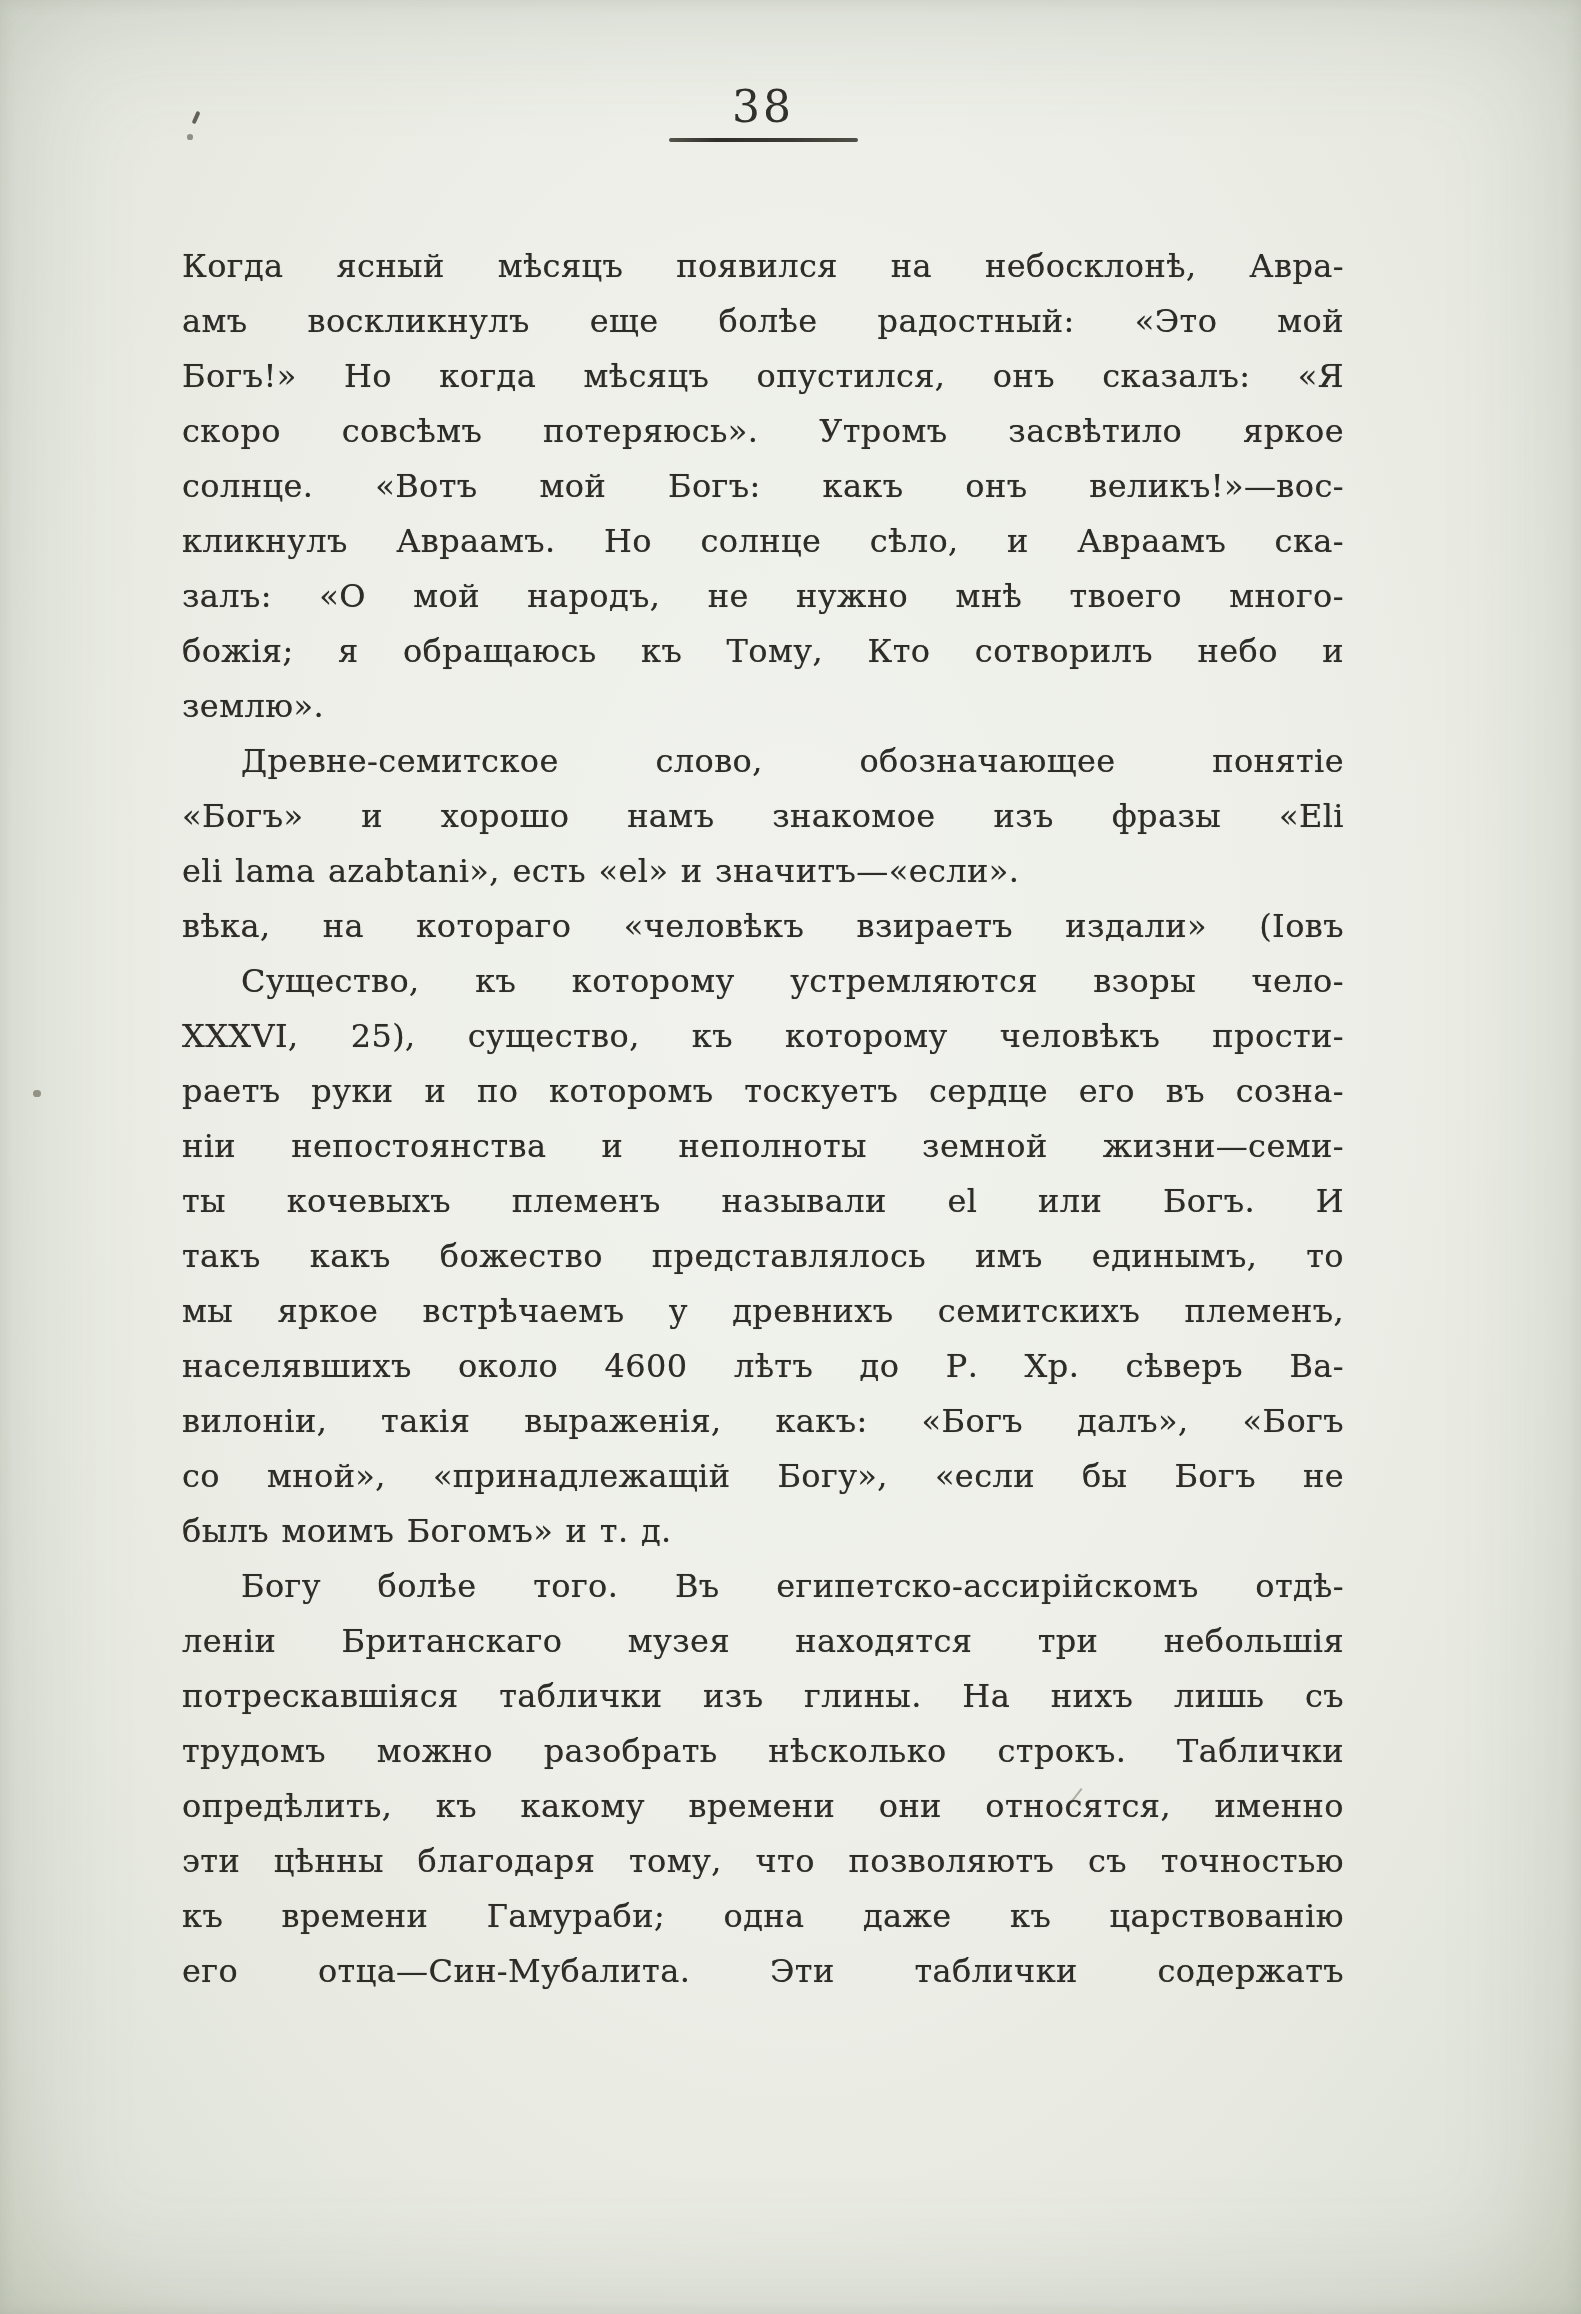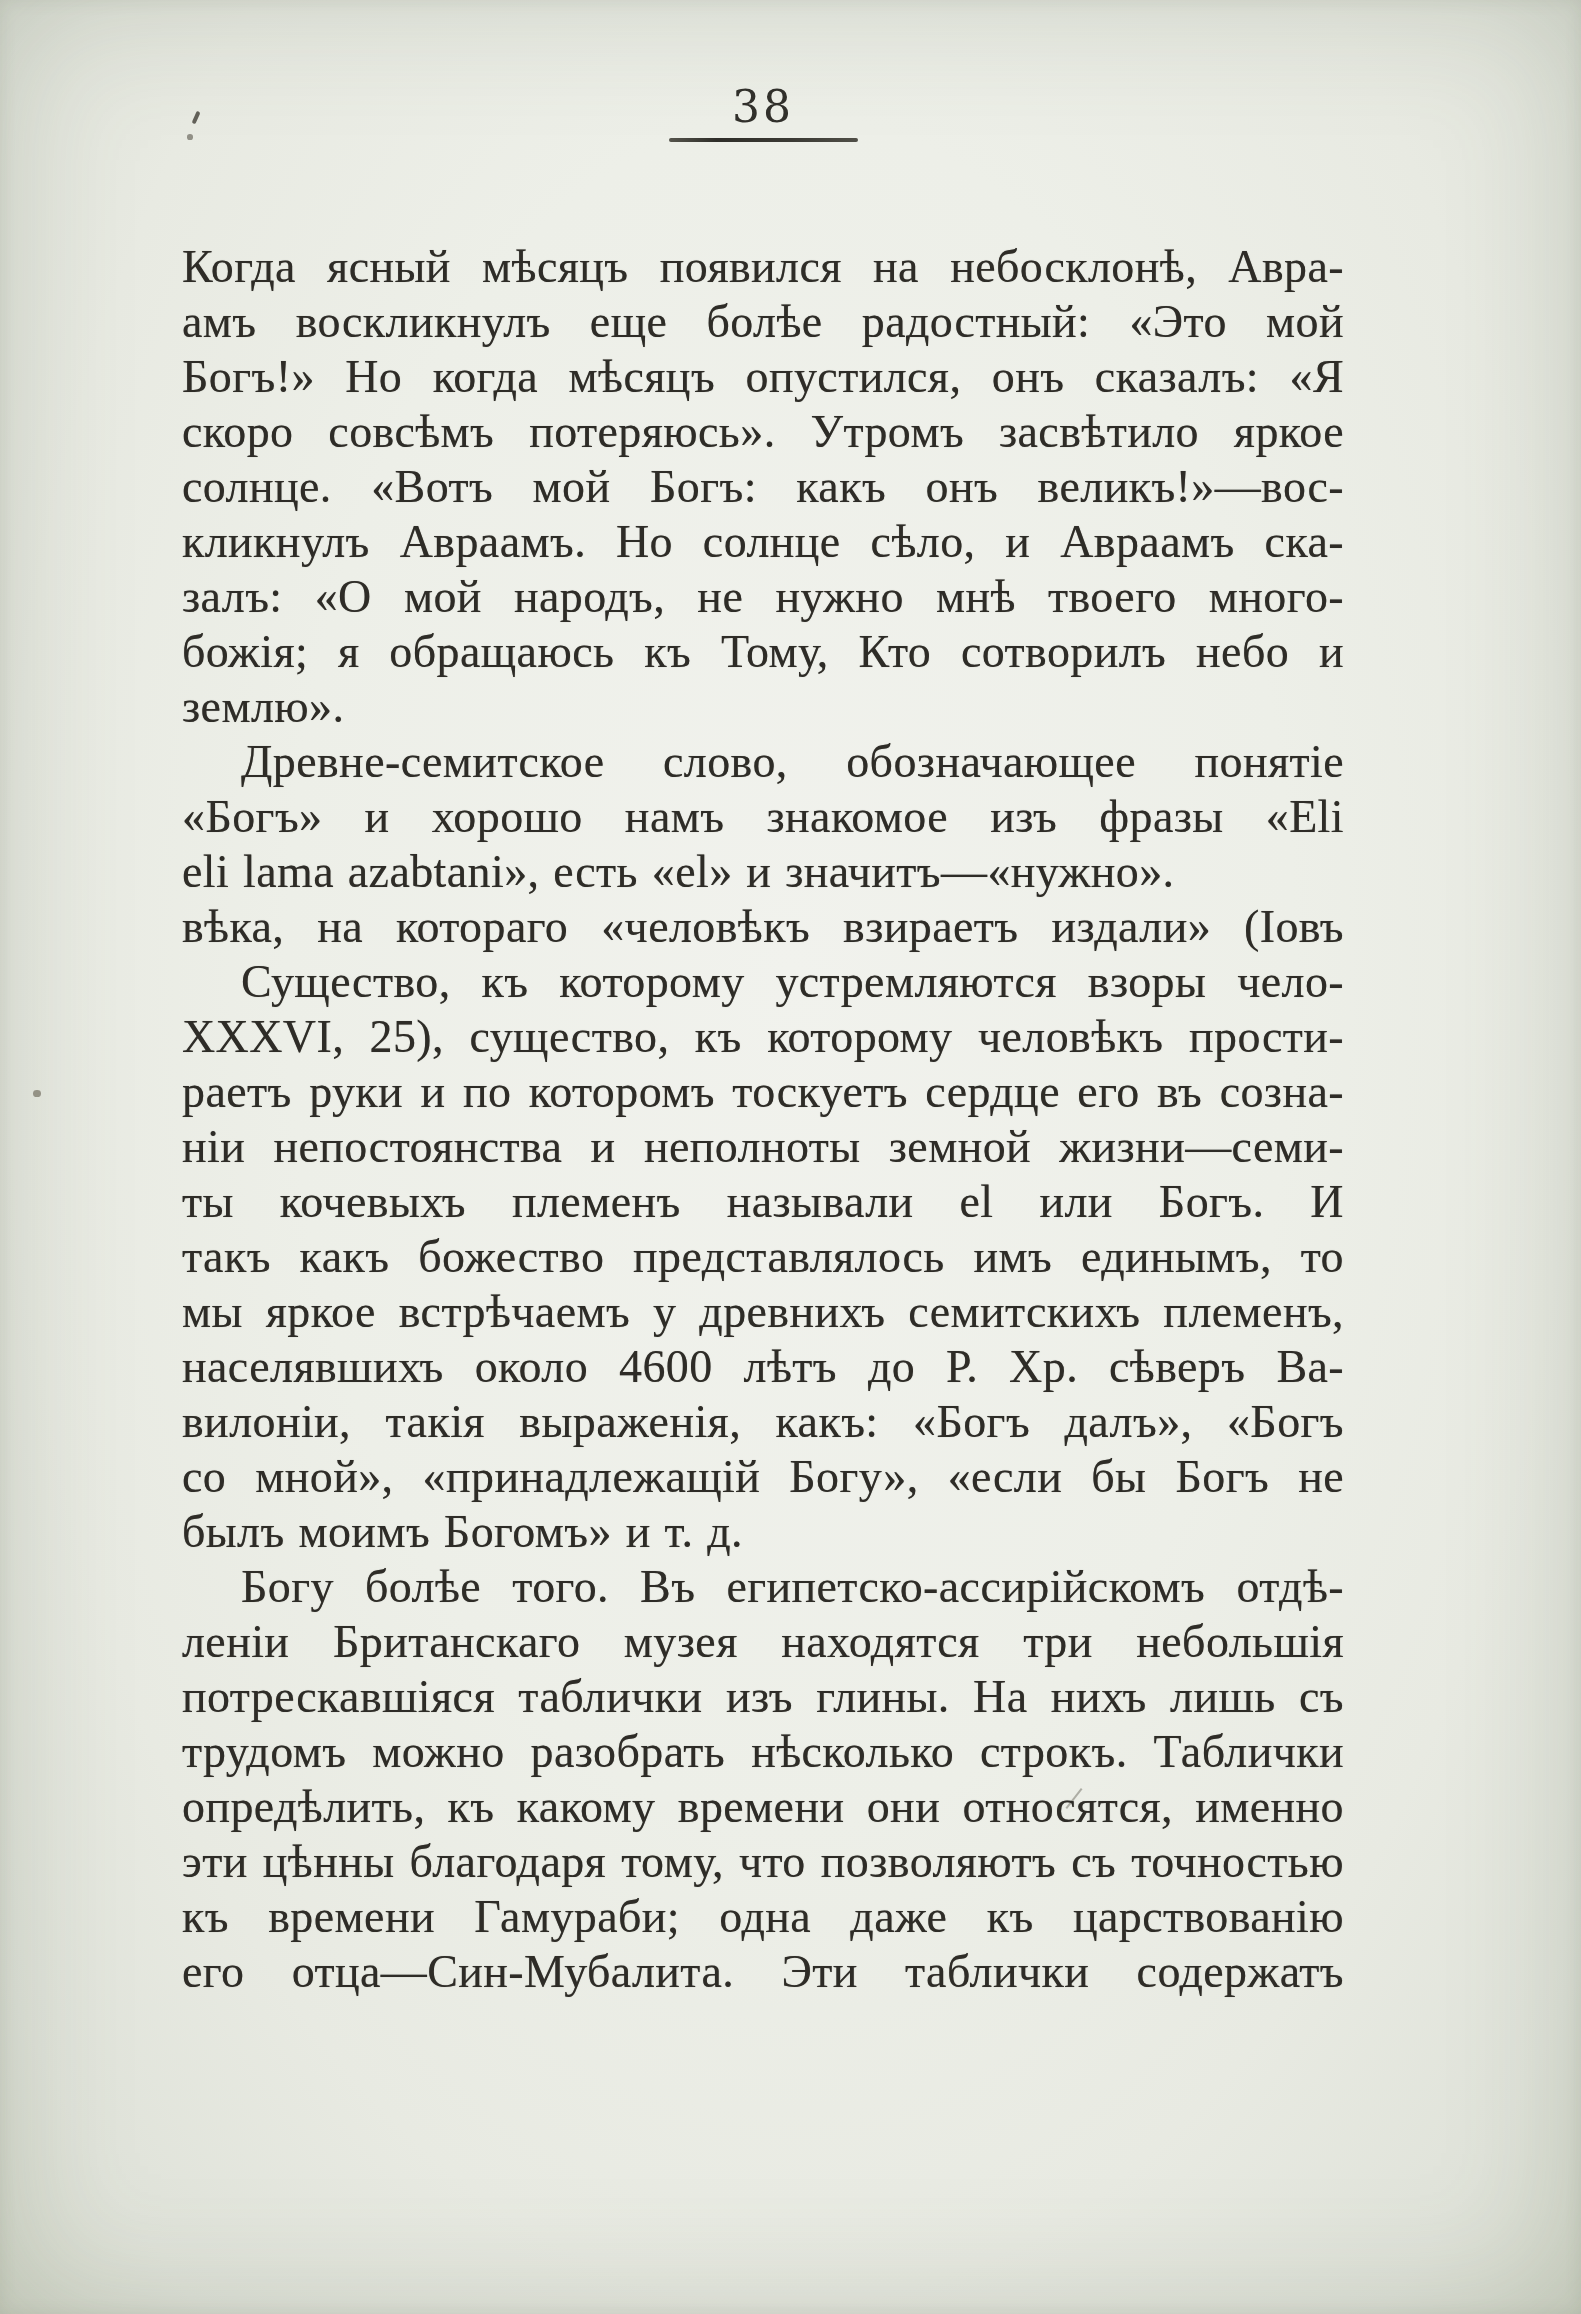--- a/index.html
+++ b/index.html
@@ -41,27 +41,26 @@
     width: 189px;
     height: 3.8px;
     border-radius: 1.9px;
     background: linear-gradient(90deg, #55544c, #2f2e29 25%, #3b3a34 65%, #504f47);
   }
   .text-block {
     position: absolute;
     left: 182px;
     top: 239px;
     width: 1162px;
-    font-size: 46px;
+    font-size: 32px;
     line-height: 55px;
     letter-spacing: 0.4px;
     word-spacing: 1.9px;
     color: #2e2c27;
     text-shadow: 0 0 0.7px rgba(44, 42, 36, 0.55);
-    font-family: Liberation Serif, serif;
   }
   .line {
     text-align: justify;
     white-space: normal;
   }
   .line.fill {
     text-align-last: justify;
   }
   .line.indent {
     text-indent: 59px;
@@ -122,21 +121,21 @@
       <div class="line fill">амъ воскликнулъ еще болѣе радостный: «Это мой</div>
       <div class="line fill">Богъ!» Но когда мѣсяцъ опустился, онъ сказалъ: «Я</div>
       <div class="line fill">скоро совсѣмъ потеряюсь». Утромъ засвѣтило яркое</div>
       <div class="line fill">солнце. «Вотъ мой Богъ: какъ онъ великъ!»—вос-</div>
       <div class="line fill">кликнулъ Авраамъ. Но солнце сѣло, и Авраамъ ска-</div>
       <div class="line fill">залъ: «О мой народъ, не нужно мнѣ твоего много-</div>
       <div class="line fill">божія; я обращаюсь къ Тому, Кто сотворилъ небо и</div>
       <div class="line">землю».</div>
       <div class="line indent fill">Древне-семитское слово, обозначающее понятіе</div>
       <div class="line fill">«Богъ» и хорошо намъ знакомое изъ фразы «Eli</div>
-      <div class="line">eli lama azabtani», есть «el» и значитъ—«нужно».</div>
+      <div class="line">eli lama azabtani», есть «el» и значитъ—«если».</div>
       <div class="line fill">вѣка, на котораго «человѣкъ взираетъ издали» (Іовъ</div>
       <div class="line indent fill">Существо, къ которому устремляются взоры чело-</div>
       <div class="line fill">XXXVI, 25), существо, къ которому человѣкъ прости-</div>
       <div class="line fill">раетъ руки и по которомъ тоскуетъ сердце его въ созна-</div>
       <div class="line fill">ніи непостоянства и неполноты земной жизни—семи-</div>
       <div class="line fill">ты кочевыхъ племенъ называли el или Богъ. И</div>
       <div class="line fill">такъ какъ божество представлялось имъ единымъ, то</div>
       <div class="line fill">мы яркое встрѣчаемъ у древнихъ семитскихъ племенъ,</div>
       <div class="line fill">населявшихъ около 4600 лѣтъ до Р. Хр. сѣверъ Ва-</div>
       <div class="line fill">вилоніи, такія выраженія, какъ: «Богъ далъ», «Богъ</div>

